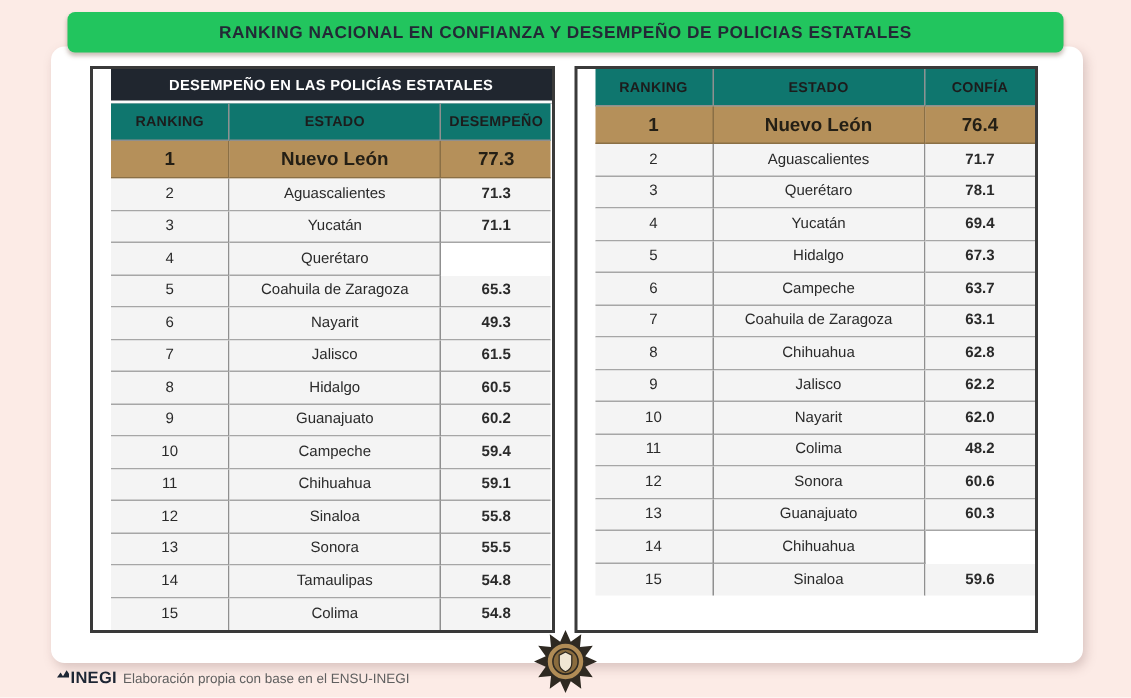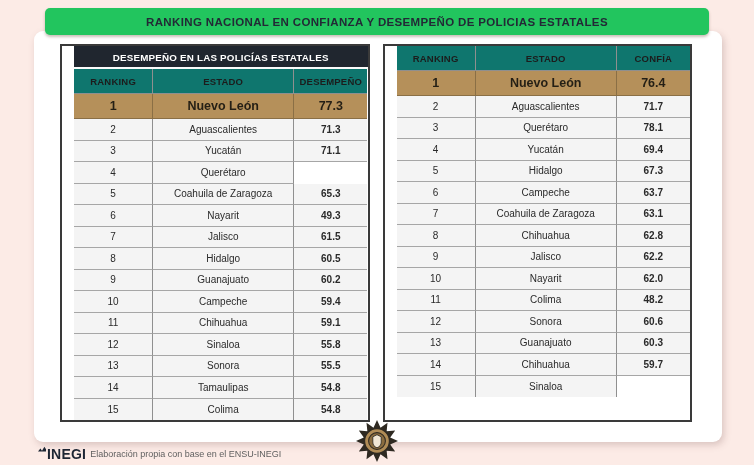--- a/index.html
+++ b/index.html
@@ -54,21 +54,21 @@
     background:#b5905a; font-weight:bold; font-size:12.5px;
     height:25px; color:#241f15; border-right-color:#8a6f45;
     border-bottom-color:#8a6f45;
   }
   .trow:last-child .cell { border-bottom:none; }
   .footer {
     position:absolute; left:38px; top:446px; display:flex;
     align-items:center; gap:4px; font-size:9px; color:#5f5f5f; z-index:4;
   }
   .inegi-logo {
-    font-weight:bold; color:#1d2634; font-size:14px;
+    font-weight:bold; color:#1d2634; font-size:11px;
     display:flex; align-items:flex-start; gap:1px; letter-spacing:.2px;
   }
   .badge {
     position:absolute; left:356px; top:420px; width:42px; height:42px;
     z-index:5;
   }
 </style>
 </head>
 <body>
 
@@ -230,25 +230,25 @@
             <div class="cell c2">60.6</div>
           </div>
           <div class="row trow">
             <div class="cell c0">13</div>
             <div class="cell c1">Guanajuato</div>
             <div class="cell c2">60.3</div>
           </div>
           <div class="row trow">
             <div class="cell c0">14</div>
             <div class="cell c1">Chihuahua</div>
-            <div class="cell c2">59.7</div>
           </div>
           <div class="row trow">
             <div class="cell c0">15</div>
             <div class="cell c1">Sinaloa</div>
+            <div class="cell c2">59.6</div>
           </div>
         </div>
     </div>
 
   </div>
 </div>
 
 <div class="footer">
   <span class="inegi-logo">
     <svg width="8" height="8" viewBox="0 0 10 10">

